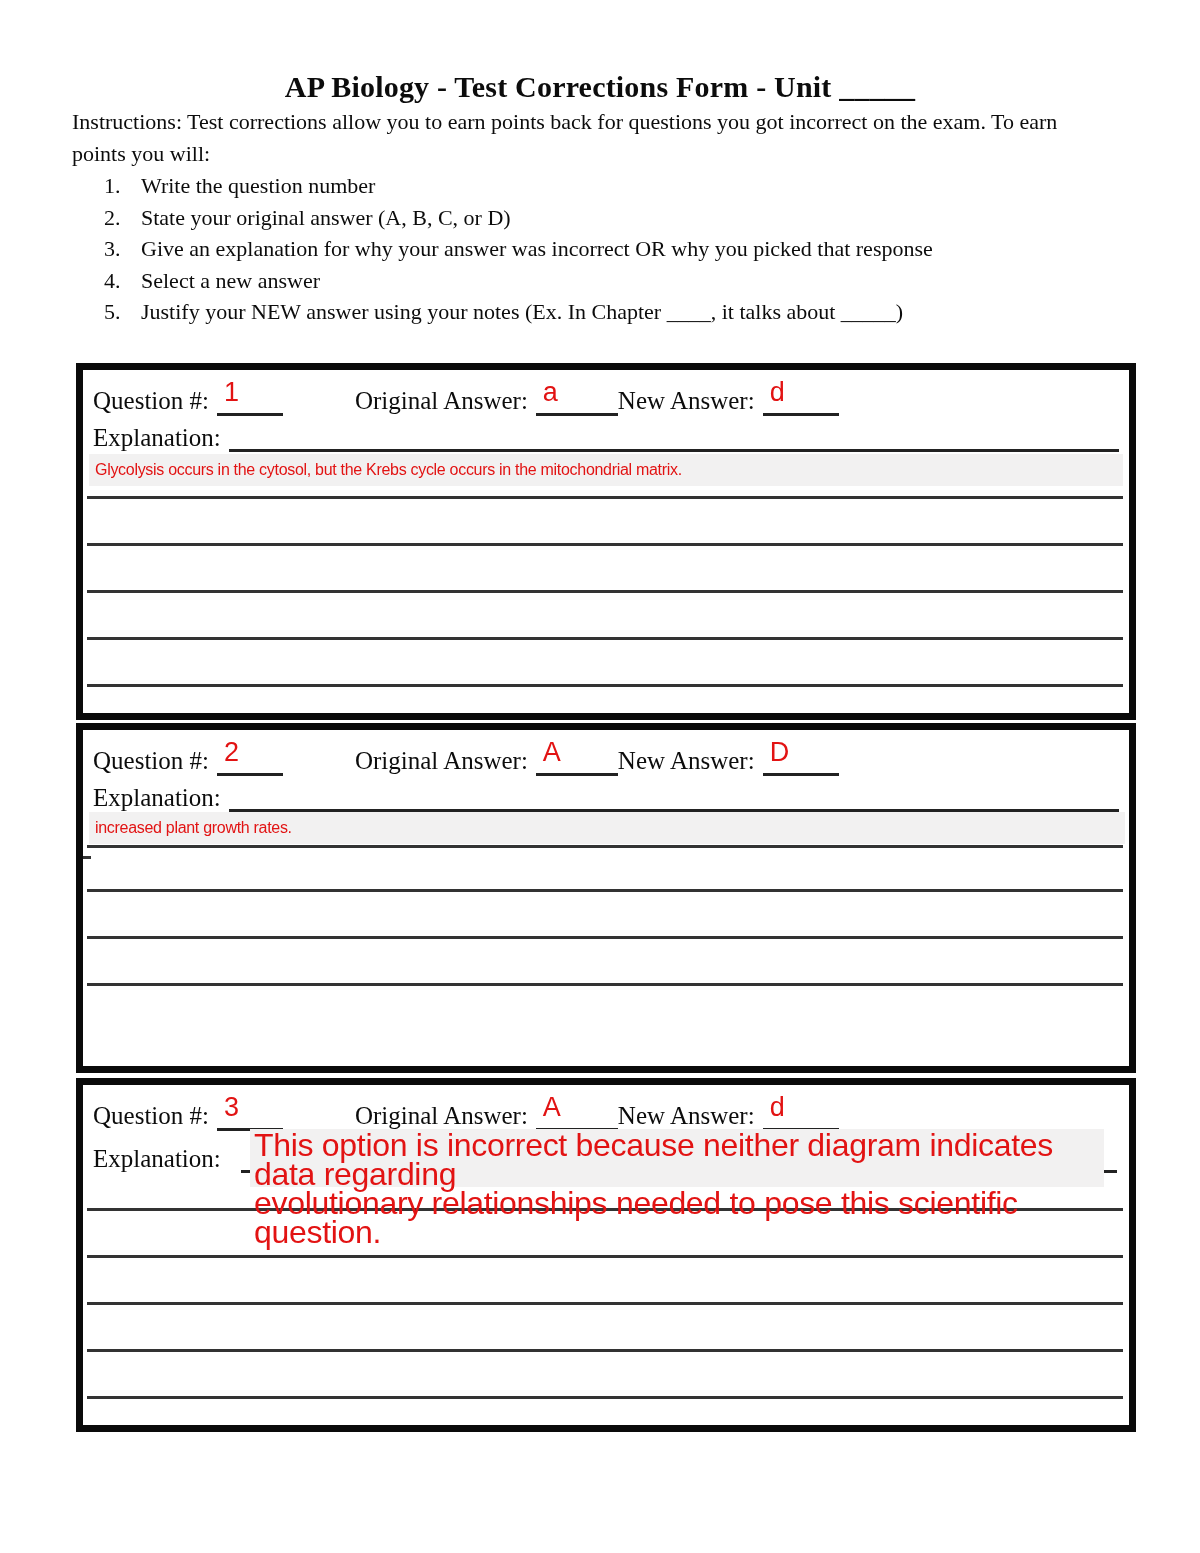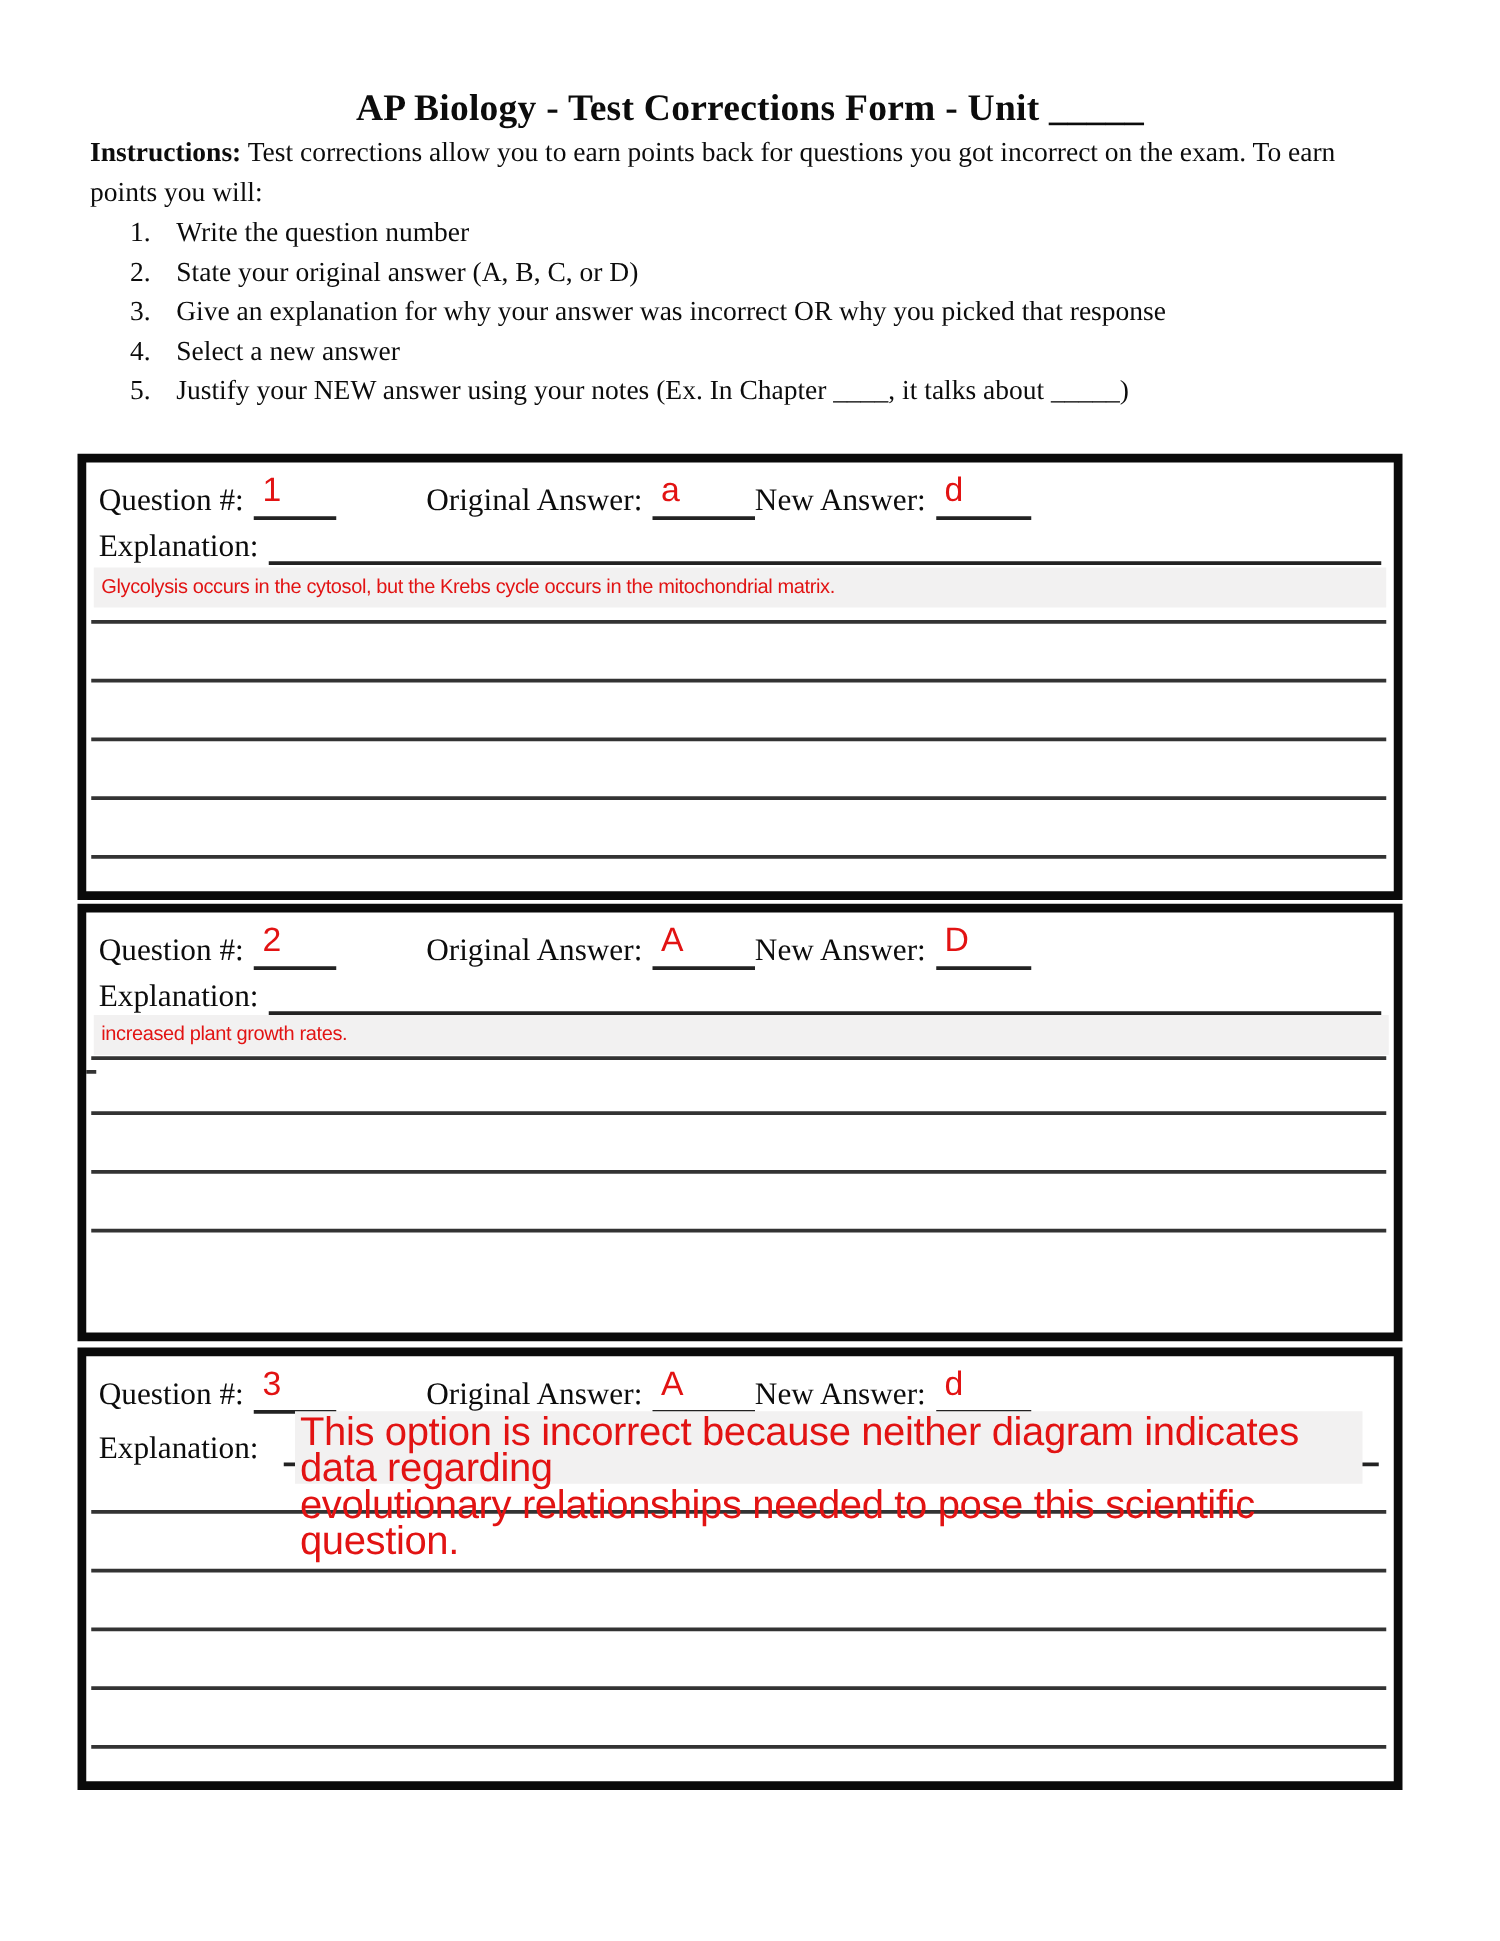--- a/index.html
+++ b/index.html
@@ -16,27 +16,27 @@
   }
   
   .title{
     position:absolute;top:38px;left:0;right:0;text-align:center;
     font-size:30px;font-weight:bold;letter-spacing:.2px;margin-top:32px;
   }
   .instructions{
     position:absolute;left:72px;top:106px;width:1035px;
     font-size:22px;line-height:32px;
   }
-  .instructions b{font-weight:bold;}
+  .instructions b{font-weight:normal;}
   .steps{position:absolute;left:104px;top:170px;width:1000px;font-size:22px;}
   .step{display:flex;line-height:31.6px;}
   .step .num{width:37px;flex:0 0 37px;}
   
   .box{
-    position:absolute;left:62px;width:1060px;background:#fff;
+    position:absolute;left:76px;width:1060px;background:#fff;
     border:7px solid var(--border);padding:0 10px;overflow:hidden;
   }
   #box1{top:363px;height:357px;}
   #box2{top:723px;height:350px;}
   #box3{top:1078px;height:354px;}
   .hdr{display:flex;align-items:flex-end;height:40px;margin-top:6px;font-size:25px;}
   .hdr .lbl{padding-bottom:1px;white-space:nowrap;}
   .lbl-oa{margin-left:72px;}
   .lbl-na{}
   .blank{

